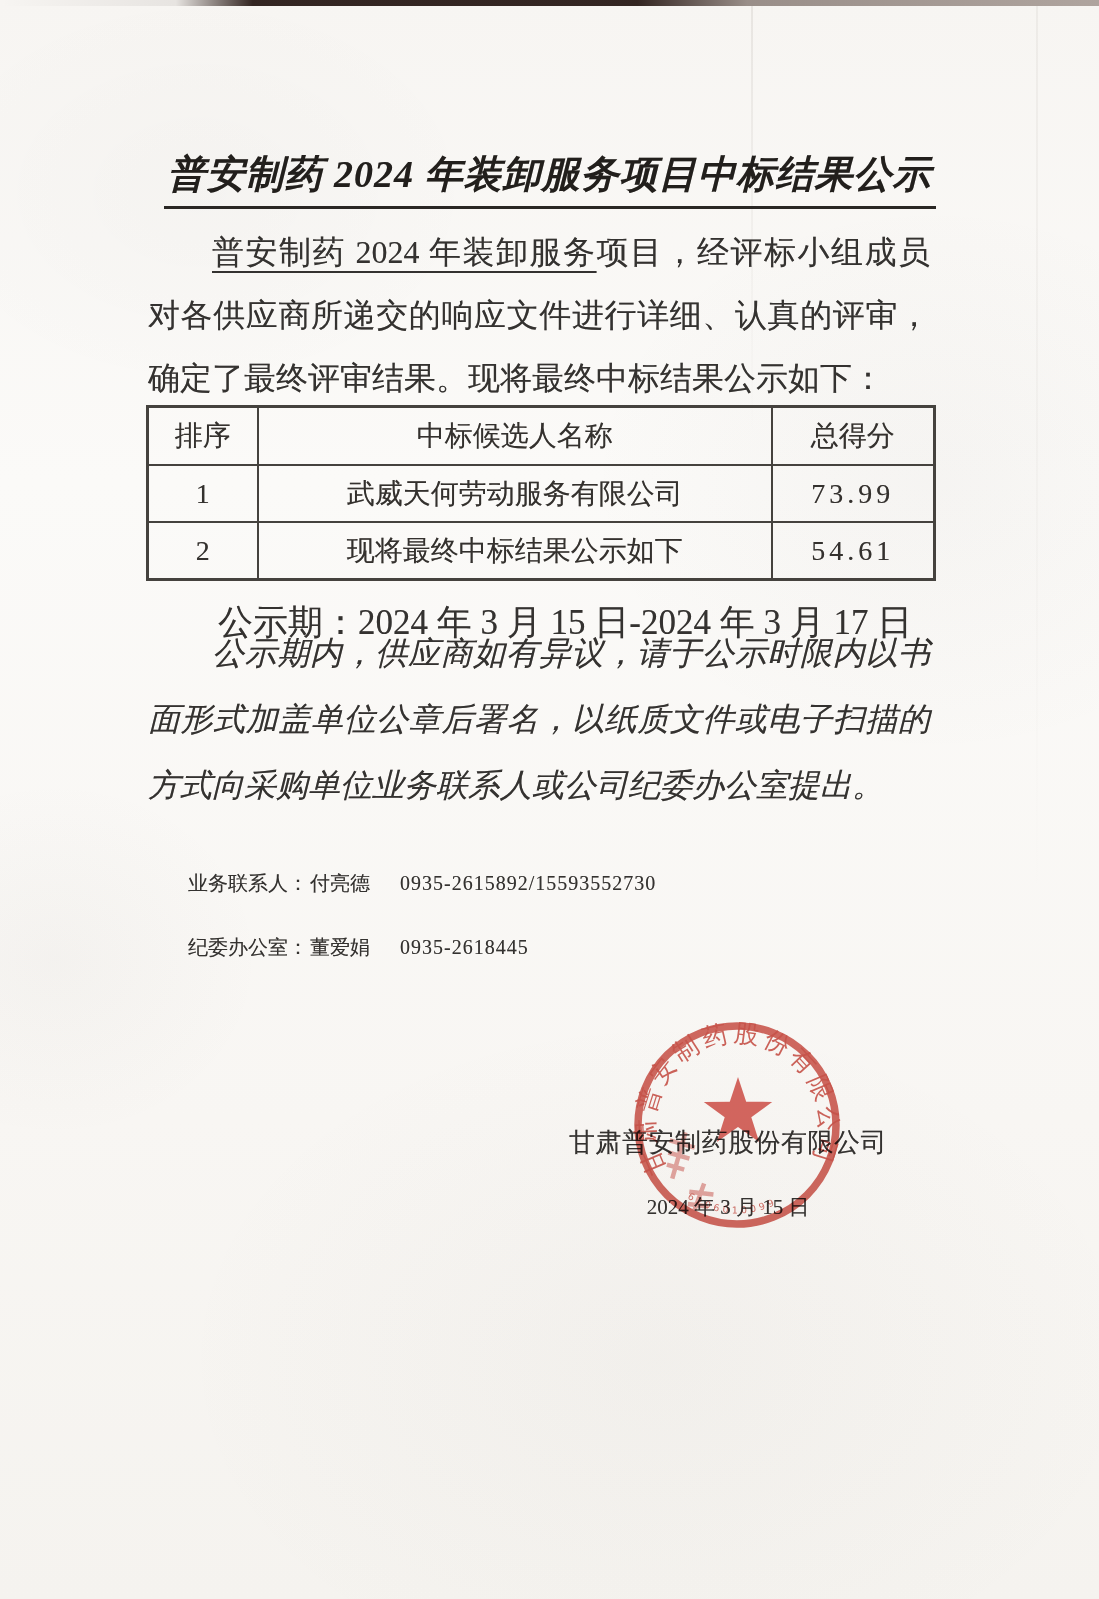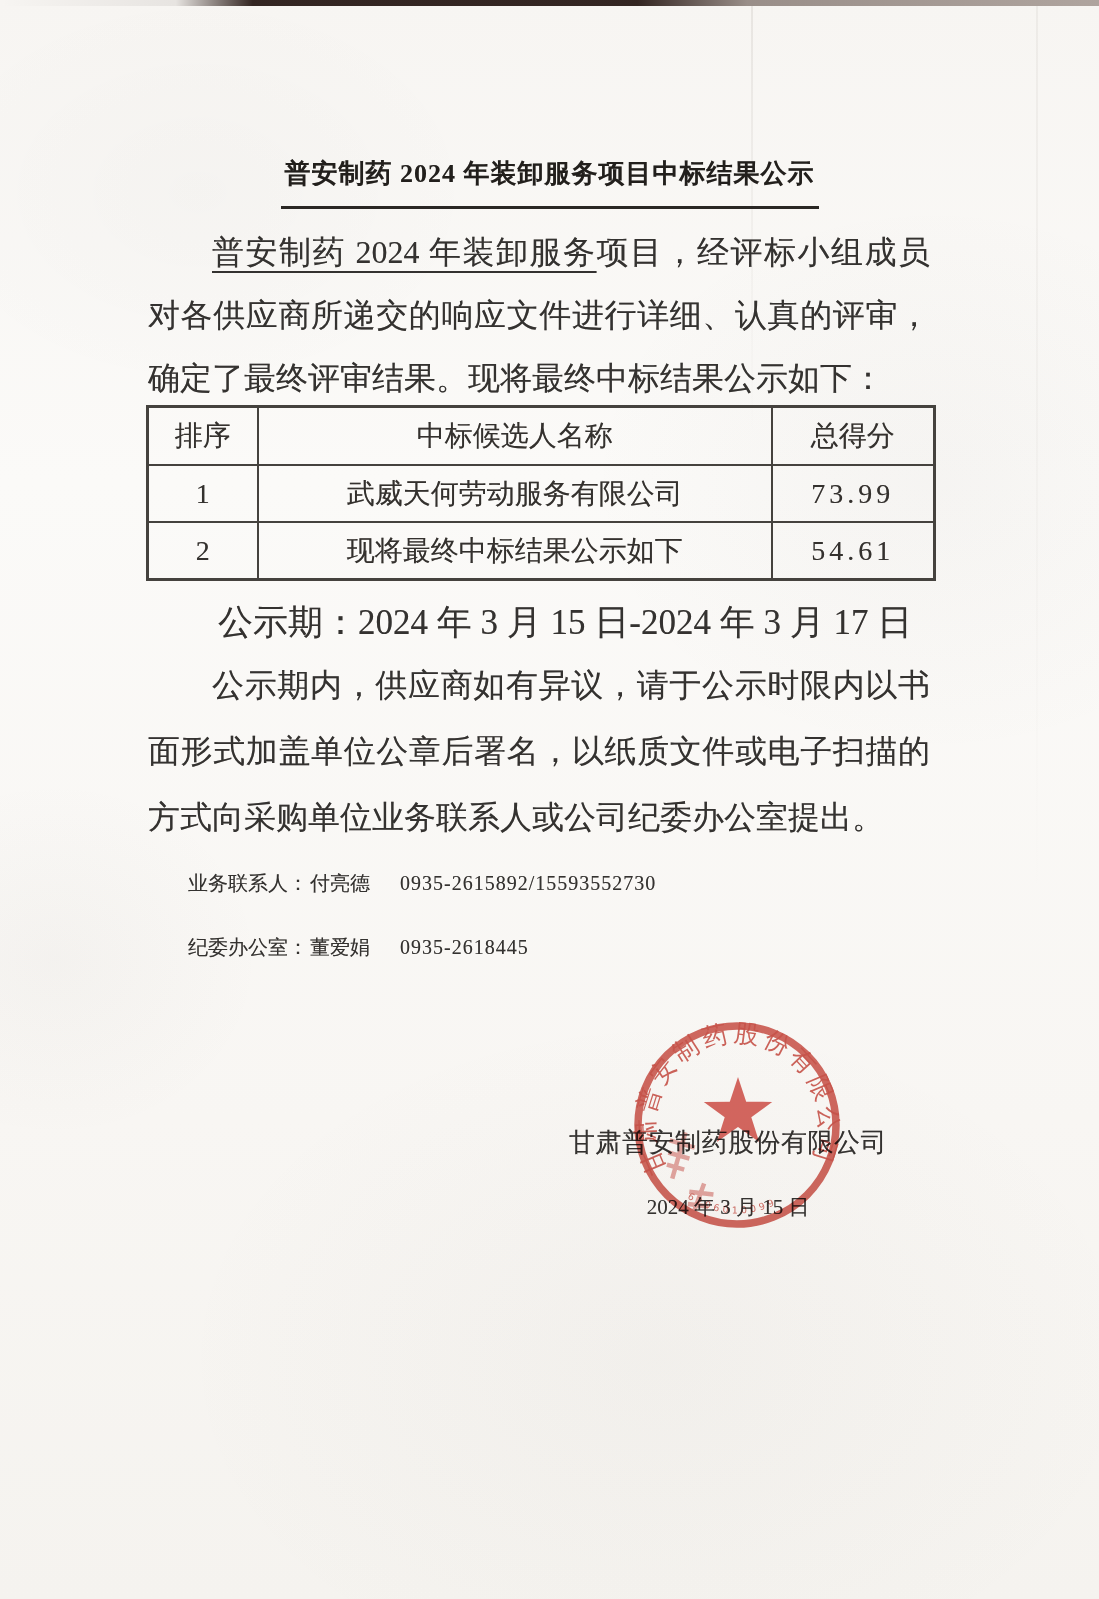--- a/index.html
+++ b/index.html
@@ -31,24 +31,25 @@
   .crease-v2{
     position:absolute;left:1036px;top:6px;width:2px;height:900px;
     background:linear-gradient(180deg, rgba(120,110,100,0.08), rgba(120,110,100,0));
   }
   .txt{ text-shadow:0 0 0.6px rgba(60,55,50,0.45); }
   .title-wrap{
     position:absolute;top:148px;left:0;width:1099px;text-align:center;
   }
   .title-wrap .t{
     display:inline-block;
-    font-size:26px;font-weight:bold;letter-spacing:1px;line-height:52px;
+    font-size:38px;font-weight:bold;letter-spacing:1px;line-height:52px;
     color:#221f1c;
     border-bottom:3px solid #2a2724;
     padding:0 4px 6px 4px;
+    font-style:italic;
   }
   .para{
     position:absolute;left:148px;width:782px;
     font-size:32px;line-height:63px;
     text-align:justify;text-indent:2em;
     margin:0;
   }
   .intro{ top:221px; }
   .u{
     text-decoration:underline;
@@ -70,21 +71,21 @@
   .result-table th{ height:56px; }
   .result-table td{ height:55px; }
   .col-rank{ width:14%; }
   .col-name{ width:65.3%; }
   .col-score{ width:20.7%; }
   .score{ letter-spacing:4px;margin-top:14px; }
   .period-line{
     position:absolute;left:148px;top:591px;width:782px;
     font-size:35px;line-height:63px;text-indent:2em;margin:0;
   }
-  .objection{ top:652px;line-height:66px; }
+  .objection{ top:620px;line-height:66px;font-style:italic; }
   .contacts{
     position:absolute;left:148px;top:851px;width:782px;
     font-size:20px;line-height:64px;
   }
   .contact-line{ text-indent:2em; }
   .contact-line .cname{ margin-left:2px; }
   .contact-line .phone{ margin-left:30px;letter-spacing:1px; }
   .company-line{
     position:absolute;top:1116px;left:563px;width:330px;
     font-size:26px;line-height:54px;letter-spacing:0.5px;

